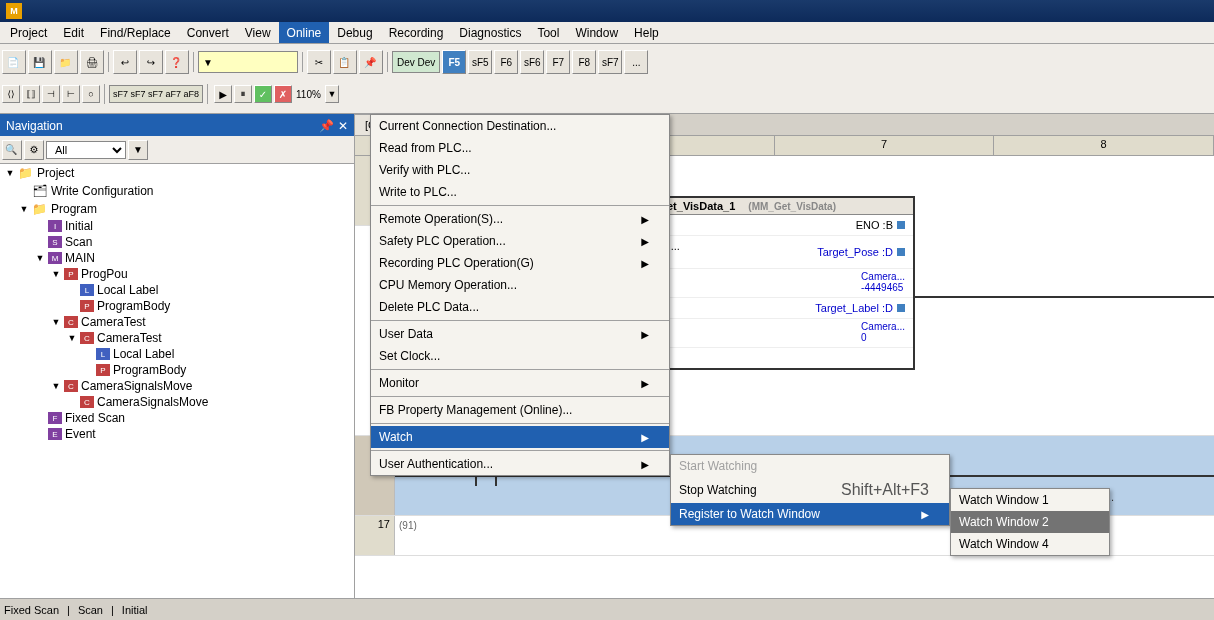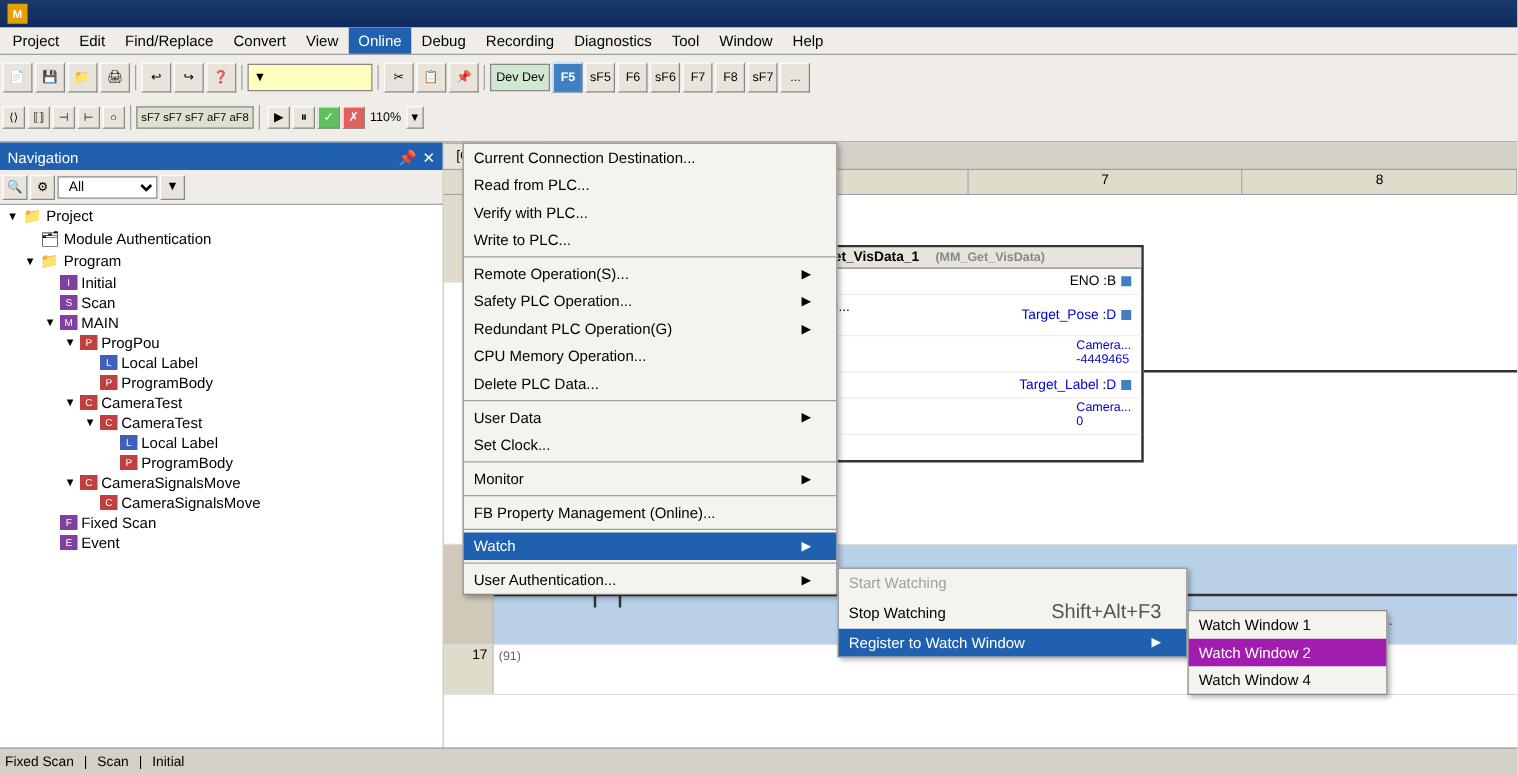--- a/index.html
+++ b/index.html
@@ -241,21 +241,21 @@
     .nav-pin { font-size: 12px; cursor: pointer; }
     .row-number {
       height: 70px;
       border-bottom: 1px solid #ddd;
       text-align: right;
       padding: 2px 4px;
       padding-top: 28px;
     }
 
     
-    .submenu-highlighted { background: #a21caf; color: white; }
+    .submenu-highlighted { background: #737373; color: white; }
   </style>
 </head>
 <body>
 
 <div id="title-bar">
   <span class="app-icon">M</span>
 </div>
 
 <div id="menu-bar">
   <span class="menu-item">Project</span>
@@ -344,21 +344,21 @@
     <div id="nav-tree">
 
       <div class="tree-item">
         <span class="tree-expand">▼</span>
         <span class="tree-icon folder-icon">📁</span>
         <span>Project</span>
       </div>
       <div class="tree-item indent-1">
         <span class="tree-expand"></span>
         <span class="tree-icon">🗂</span>
-        <span>Module Authentication</span>
+        <span>Write Configuration</span>
       </div>
       <div class="tree-item indent-1">
         <span class="tree-expand">▼</span>
         <span class="tree-icon folder-icon">📁</span>
         <span>Program</span>
       </div>
       <div class="tree-item indent-2">
         <span class="tree-expand"></span>
         <span class="tree-icon" style="background:#8040a0; width:14px; height:12px; display:inline-flex; align-items:center; justify-content:center; color:white; font-size:8px;">I</span>
         <span>Initial</span>
@@ -564,21 +564,21 @@
     <div class="dropdown-sep"></div>
     <div class="dropdown-item">
       <span>Remote Operation(S)...</span>
       <span class="dropdown-arrow">▶</span>
     </div>
     <div class="dropdown-item">
       <span>Safety PLC Operation...</span>
       <span class="dropdown-arrow">▶</span>
     </div>
     <div class="dropdown-item">
-      <span>Redundant PLC Operation(G)</span>
+      <span>Recording PLC Operation(G)</span>
       <span class="dropdown-arrow">▶</span>
     </div>
     <div class="dropdown-item">
       <span>CPU Memory Operation...</span>
     </div>
     <div class="dropdown-item">
       <span>Delete PLC Data...</span>
     </div>
     <div class="dropdown-sep"></div>
     <div class="dropdown-item">

